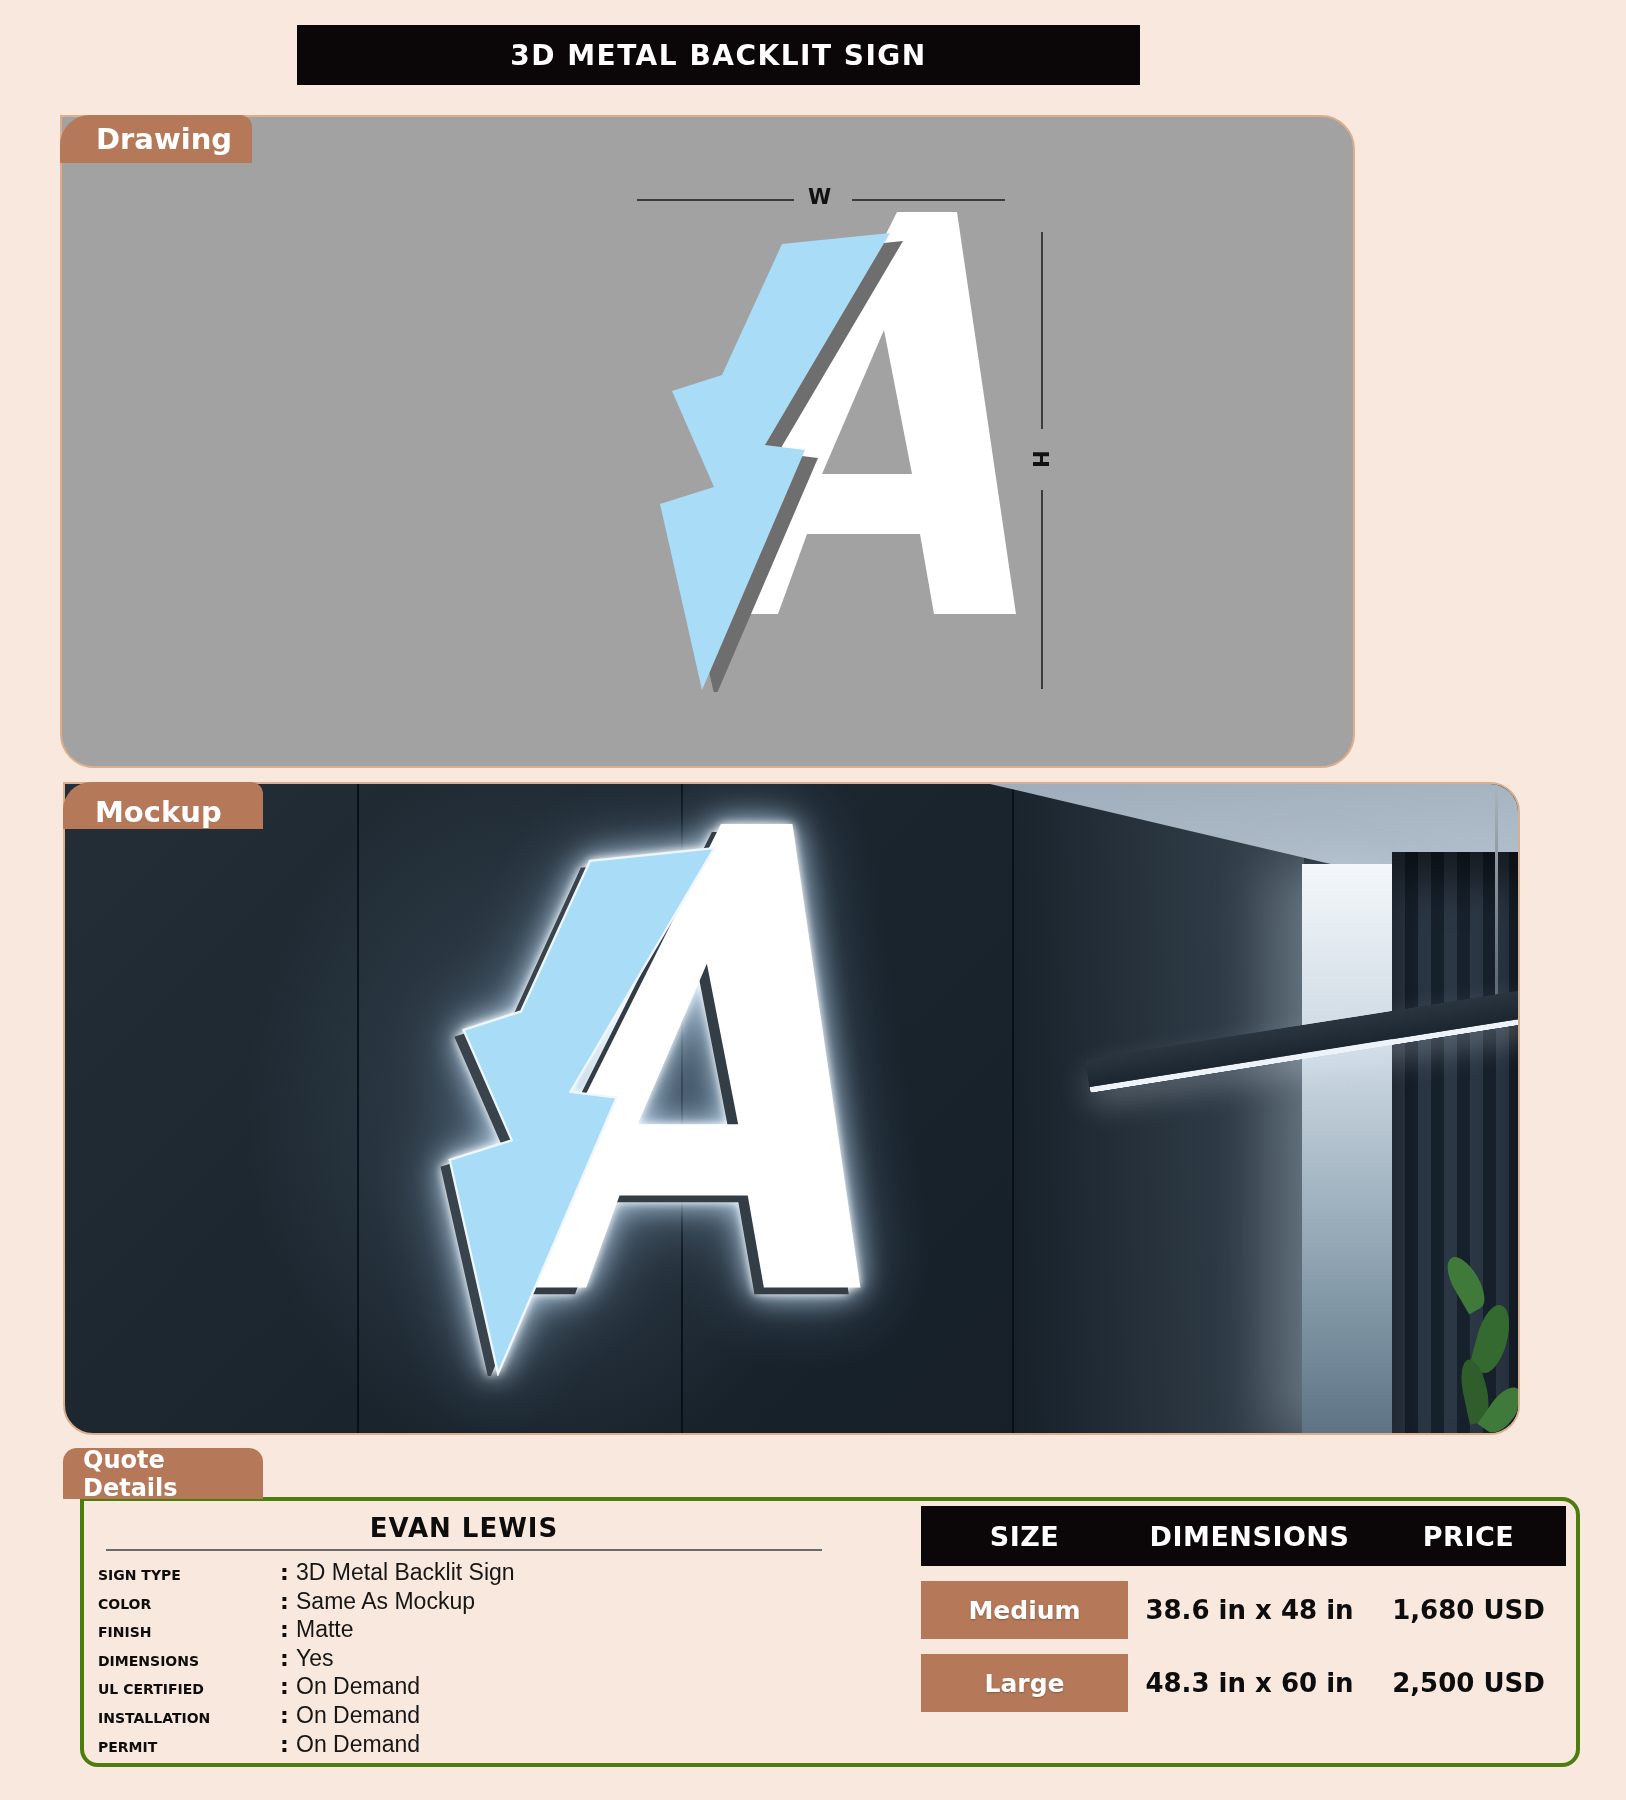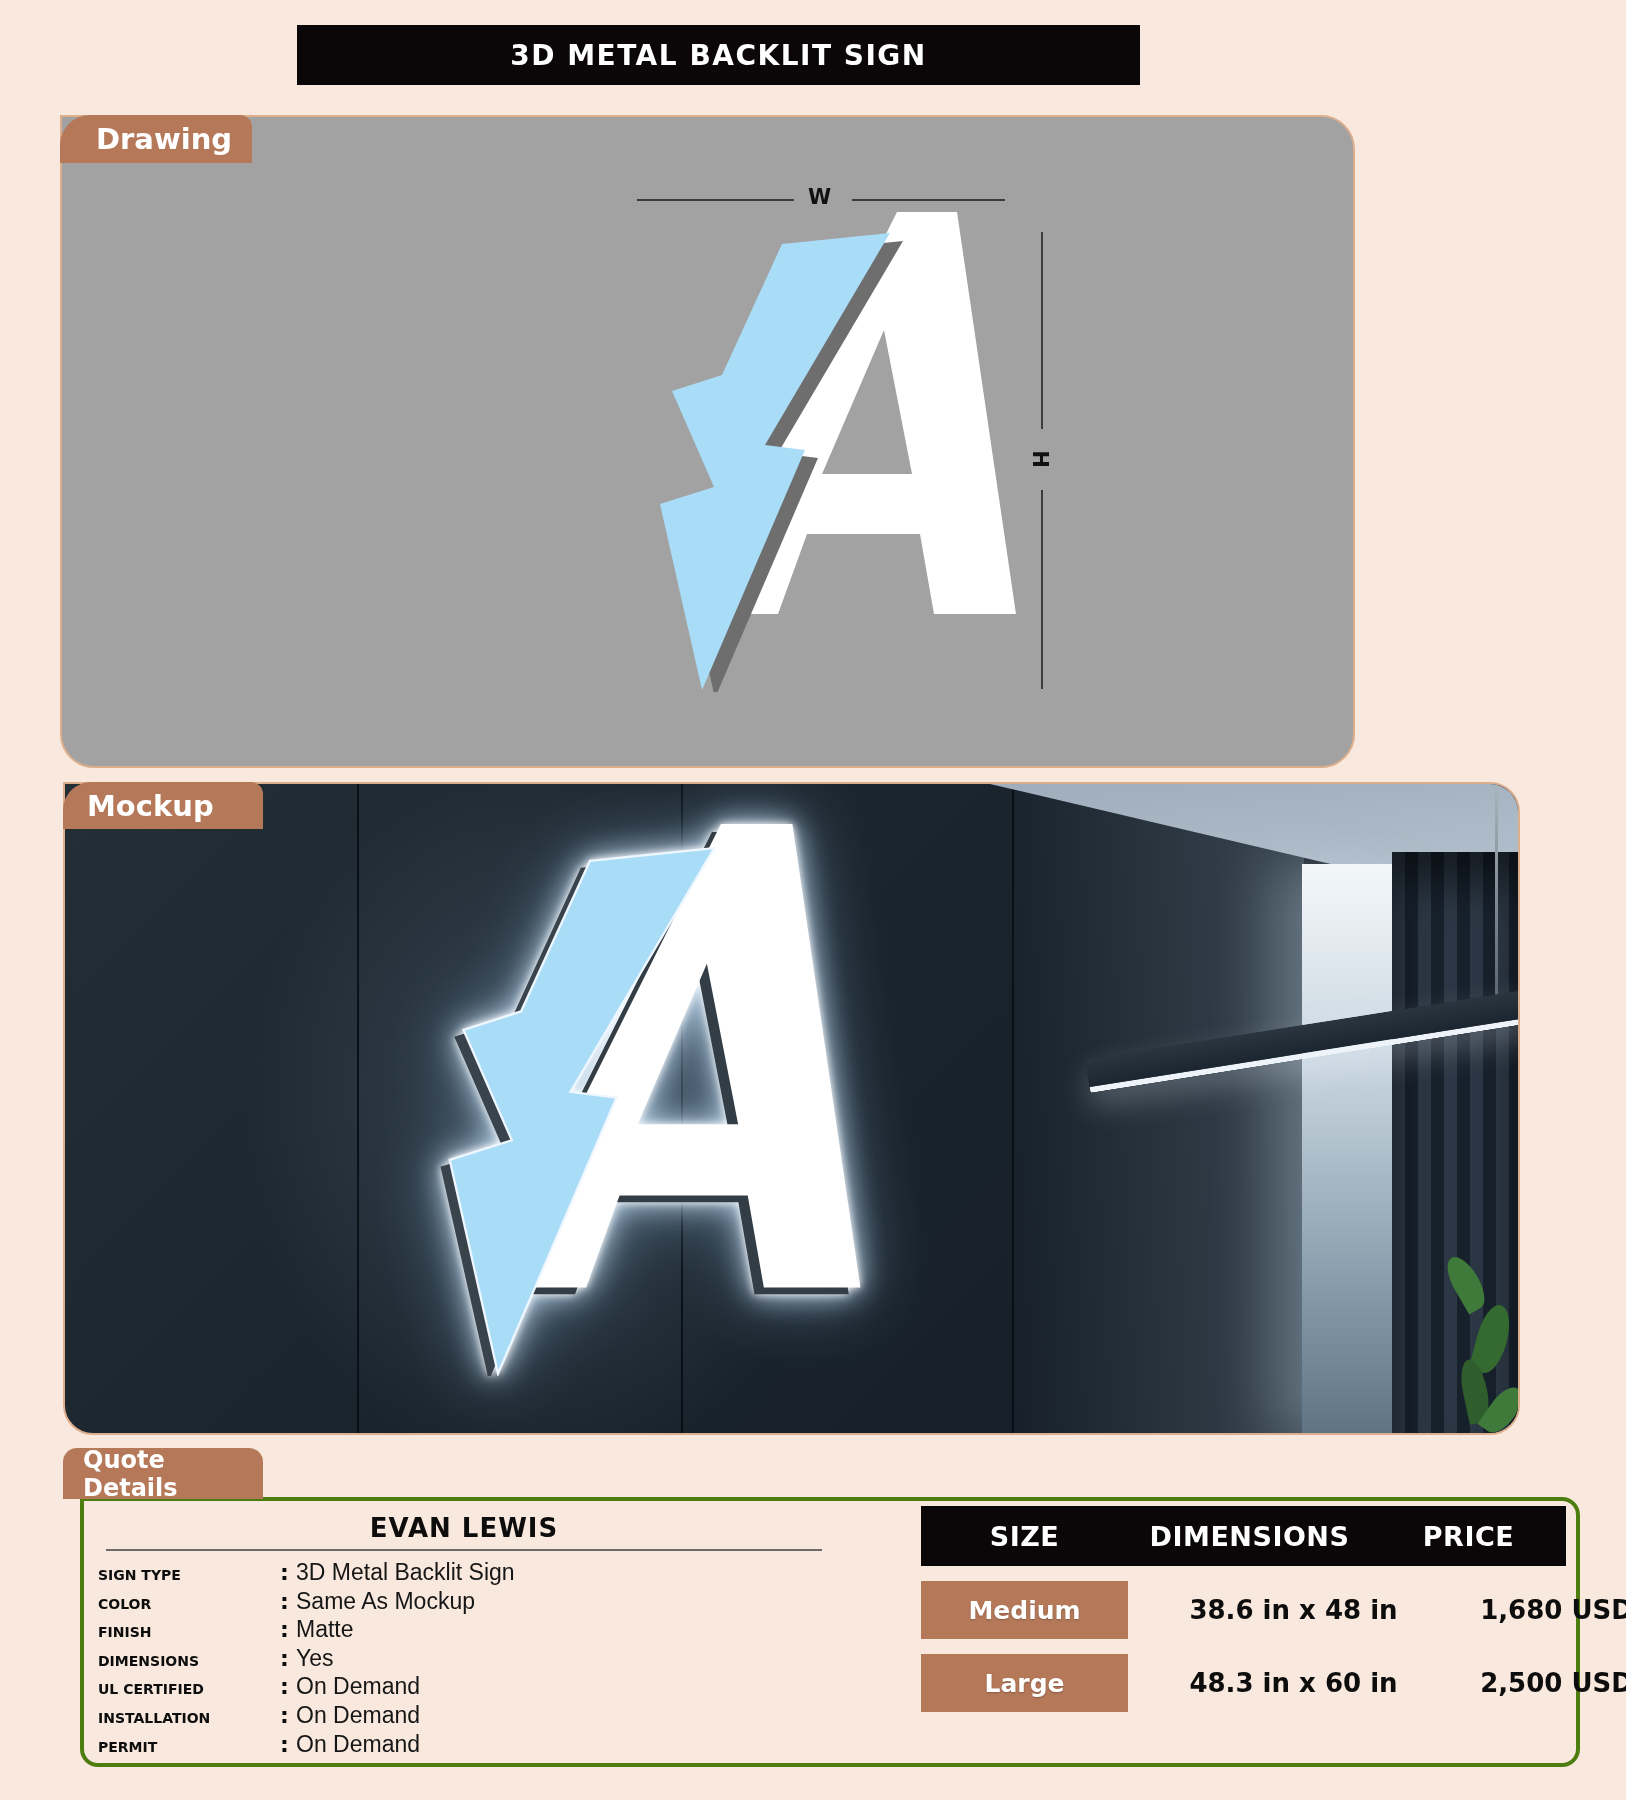--- a/index.html
+++ b/index.html
@@ -21,21 +21,21 @@
   }
 
   
   .tab{
     position:absolute; background:#b5795a; color:#fff; font-weight:bold;
     display:flex; align-items:center; z-index:5;
   }
   .tab-drawing{ left:60px; top:115px; width:192px; height:48px;
     border-radius:30px 12px 0 0; padding-left:36px; font-size:29px; }
   .tab-mockup{ left:63px; top:782px; width:200px; height:47px;
-    border-radius:28px 12px 0 0; padding-left:24px; font-size:29px; }
+    border-radius:28px 12px 0 0; padding-left:32px; font-size:29px;align-items:flex-end; }
   .tab-quote{ left:63px; top:1448px; width:200px; height:51px;
     border-radius:14px 14px 0 0; padding-left:20px; font-size:24px; }
 
   
   .panel-drawing{
     position:absolute; left:60px; top:115px; width:1295px; height:653px;
     background:#a2a2a2; border:2px solid #dcae8c; border-radius:0 34px 34px 34px;
   }
   .dim-line{ position:absolute; background:#3c3c3c; }
   .dim-w-left { left:575px; top:82px; width:157px; height:2px; }
@@ -98,21 +98,21 @@
   .spec-label{ font-size:14px; font-weight:bold; color:#0d0d0d; }
   .spec-colon{ font-size:22px; font-weight:bold; color:#0d0d0d; }
   .spec-value{ font-family:"Liberation Sans", sans-serif; font-size:23px; color:#161616; }
 
   
   .ptable{ position:absolute; left:837px; top:5px; width:645px; }
   .ptable-head{ display:grid; grid-template-columns:207px 243px 195px; height:60px;
     background:#0b0709; align-items:center; }
   .ptable-head div{ color:#fff; font-size:27px; font-weight:bold; text-align:center; letter-spacing:.5px; }
   .ptable-row{ display:grid; grid-template-columns:207px 243px 195px; height:58px;
-    margin-top:15px; align-items:center;gap:44px; }
+    margin-top:15px; align-items:center; }
   .size-chip{ background:#b5795a; height:58px; display:flex; align-items:center; justify-content:center;
     color:#fff; font-size:25px; font-weight:bold; text-shadow:0 1px 2px rgba(0,0,0,.25); }
   .cell{ text-align:center; font-size:26px; font-weight:bold; color:#0d0d0d; }
 </style>
 </head>
 <body>
 
 <div class="title-bar">
   <span>3D METAL BACKLIT SIGN</span>
 </div>

